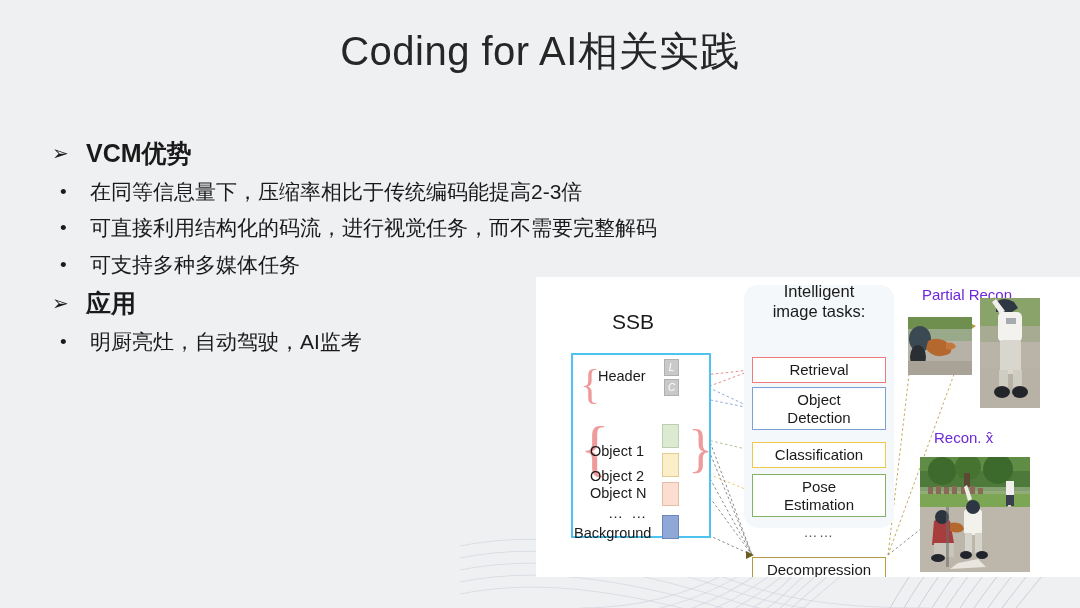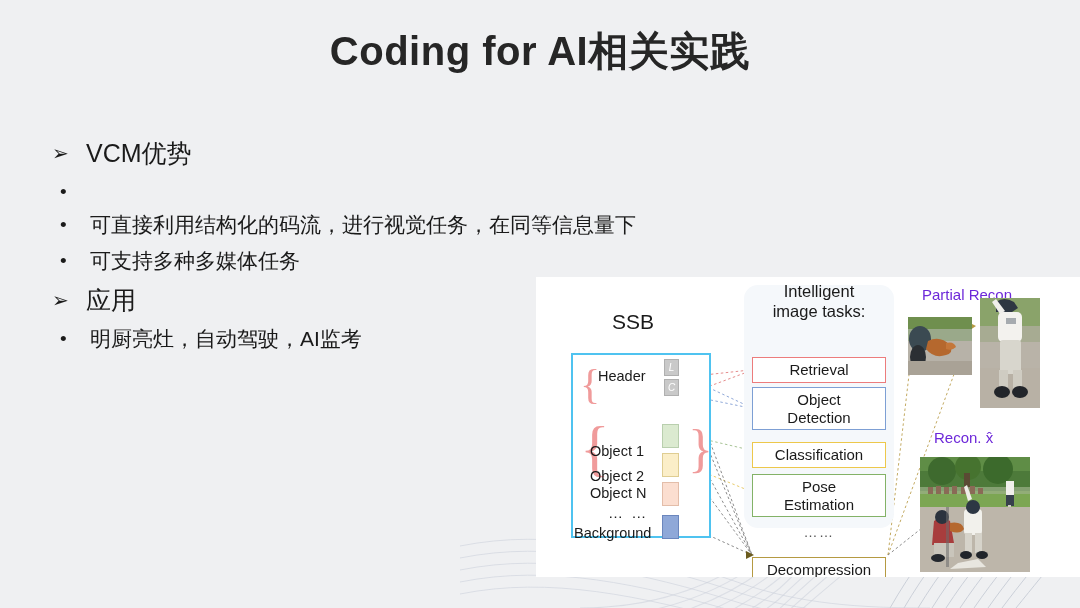--- a/index.html
+++ b/index.html
@@ -27,21 +27,21 @@
   }
 
   
   .slide-title {
     position: absolute;
     top: 24px;
     left: 0;
     width: 1080px;
     text-align: center;
     font-size: 40px;
-    font-weight: 700;
+    font-weight: 400;
     color: #262626;
     letter-spacing: .5px;
     z-index: 3;
     white-space: nowrap;
   }
 
   
   .body-list {
     position: absolute;
     top: 139px;
@@ -74,21 +74,21 @@
     color: #1a1a1a;
     padding-top: 2px;
     padding-left: 8px;
     box-sizing: border-box;
   }
   .blt .txt {
     line-height: 1.16;
   }
   .blt.lvl1 .txt {
     font-size: 25px;
-    font-weight: 400;
+    font-weight: 700;
   }
   .blt.lvl2 .txt {
     font-size: 21px;
     font-weight: 400;
   }
 
   
   .figure-card {
     position: absolute;
     left: 536px;
@@ -274,25 +274,26 @@
 
 <div class="body-list">
 
   <div class="blt lvl1">
     <span class="marker">➢</span>
     <span class="txt">VCM优势</span>
   </div>
 
   <div class="blt lvl2">
     <span class="marker">•</span>
+    <span class="txt">在同等信息量下，压缩率相比于传统编码能提高2-3倍</span>
   </div>
 
   <div class="blt lvl2">
     <span class="marker">•</span>
-    <span class="txt">可直接利用结构化的码流，进行视觉任务，在同等信息量下</span>
+    <span class="txt">可直接利用结构化的码流，进行视觉任务，而不需要完整解码</span>
   </div>
 
   <div class="blt lvl2">
     <span class="marker">•</span>
     <span class="txt">可支持多种多媒体任务</span>
   </div>
 
   <div class="blt lvl1">
     <span class="marker">➢</span>
     <span class="txt">应用</span>

